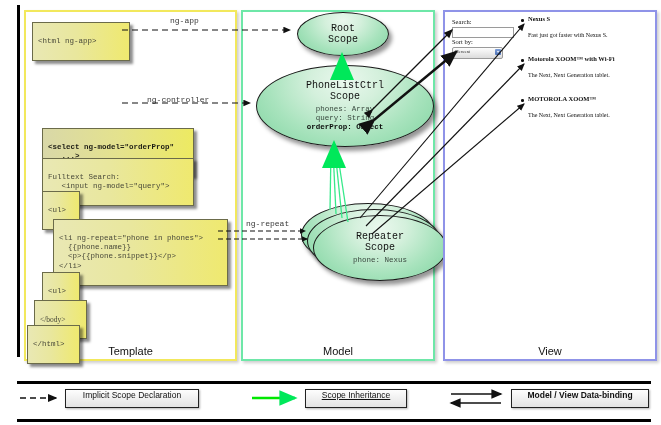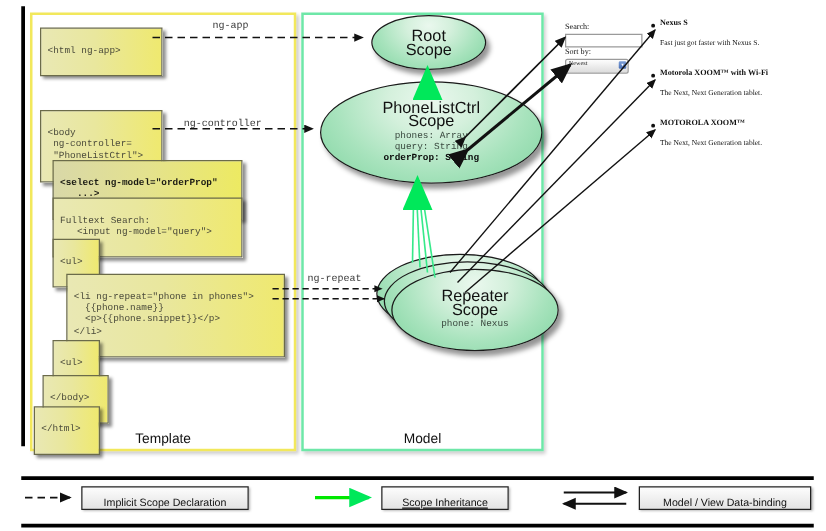--- a/index.html
+++ b/index.html
@@ -29,21 +29,21 @@
         box-shadow:2.5px 2.5px 2.5px rgba(0,0,0,0.45);}
   .code.bold{font-weight:bold;color:#1c1c14;
         background:linear-gradient(to right,#d9d8a8 0%,#e4e28e 50%,#edea62 100%);}
 
   
   .scope{position:absolute;border:1px solid #1a1a1a;border-radius:50%;
          background:radial-gradient(ellipse at 50% 18%,#eaf8ee 0%,#d4f0dc 28%,#a8e3bd 62%,#7fd4a0 100%);
          box-shadow:3px 4px 4px rgba(0,0,0,0.42);
          display:flex;flex-direction:column;align-items:center;justify-content:center;
          text-align:center;}
-  .scope .title{font-size:13px;color:#111;line-height:11px;font-family:Liberation Sans, sans-serif;}
+  .scope .title{font-size:10px;color:#111;line-height:11px;font-family:Liberation Mono, monospace;}
   .scope .props{font-family:"Liberation Mono",monospace;font-size:7.5px;line-height:9px;
                 color:#3b4a40;margin-top:3px;text-align:center;}
   .scope .props b{color:#0b0b0b;}
 
   
   .vlabel{position:absolute;font-family:"Liberation Serif",serif;font-size:6.5px;color:#111;}
   .vinput{position:absolute;border:1px solid #9a9a9a;background:#fff;}
   .vselect{position:absolute;border:1px solid #9a9a9a;border-radius:2px;
            background:linear-gradient(#fdfdfd,#dcdcdc);
            font-family:"Liberation Serif",serif;font-size:5px;color:#222;
@@ -58,81 +58,81 @@
   .phone-snip{font-size:6px;}
   .bullet{position:absolute;width:2.6px;height:2.6px;border-radius:50%;background:#111;}
 
   
   .alabel{position:absolute;font-family:"Liberation Mono",monospace;font-size:8px;color:#3a3a3a;}
 
   
   .rule{position:absolute;background:#000;}
   .legend-box{position:absolute;border:1.5px solid #222;background:linear-gradient(#fdfdfd,#e3e3e3);
               font-family:"Liberation Sans",sans-serif;font-size:8.5px;color:#111;
-              display:flex;align-items:flex-end;justify-content:center;
+              display:flex;align-items:flex-start;justify-content:center;
               box-shadow:1px 1px 2px rgba(0,0,0,0.3);}
 
   svg.overlay{position:absolute;left:0;top:0;width:661px;height:425px;pointer-events:none;}
 </style>
 </head>
 <body>
 
 <div id="stage">
 
   <div class="left-rule"></div>
 
   <div class="panel panel-template">
     <div class="panel-label">Template</div>
   </div>
 
   <div class="code" style="left:32px;top:22px;width:86px;">&lt;html ng-app&gt;</div>
 
-  <div class="code" style="left:32px;top:88px;width:86px;">&lt;body
- ng-controller=
- "PhoneListCtrl"&gt;</div>
 
   <div class="code bold" style="left:42px;top:128px;width:140px;">&lt;select ng-model="orderProp"
    ...&gt;</div>
 
   <div class="code" style="left:42px;top:158px;width:140px;">Fulltext Search:
    &lt;input ng-model="query"&gt;</div>
 
   <div class="code" style="left:42px;top:191px;width:26px;">&lt;ul&gt;</div>
 
   <div class="code" style="left:53px;top:219px;width:163px;">&lt;li ng-repeat="phone in phones"&gt;
   {{phone.name}}
   &lt;p&gt;{{phone.snippet}}&lt;/p&gt;
 &lt;/li&gt;</div>
 
   <div class="code" style="left:42px;top:272px;width:26px;">&lt;ul&gt;</div>
 
-  <div class="code" style="left:34px;top:300px;width:41px;">&lt;/body&gt;</div>
+  <div class="code" style="left:34px;top:300px;width:41px;font-family:Liberation Serif, serif;">&lt;/body&gt;</div>
 
   <div class="code" style="left:27px;top:325px;width:41px;">&lt;/html&gt;</div>
 
   <div class="panel panel-model">
     <div class="panel-label">Model</div>
   </div>
 
   <div class="scope" style="left:297px;top:12px;width:90px;height:42px;">
     <div class="title">Root<br>Scope</div>
   </div>
 
   <div class="scope" style="left:256px;top:65px;width:176px;height:80px;">
     <div class="title">PhoneListCtrl<br>Scope</div>
-    <div class="props">phones: Array<br>query: String<br><b>orderProp: String</b></div>
+    <div class="props">phones: Array<br>query: String<br><b>orderProp: Object</b></div>
   </div>
 
   <div class="scope" style="left:301px;top:203px;width:132px;height:62px;"></div>
   <div class="scope" style="left:307px;top:209px;width:132px;height:62px;"></div>
   <div class="scope" style="left:313px;top:215px;width:132px;height:64px;">
     <div class="title">Repeater<br>Scope</div>
     <div class="props">phone: Nexus</div>
   </div>
 
+  <div class="panel panel-view">
+    <div class="panel-label">View</div>
+  </div>
 
   <div class="vlabel" style="left:452px;top:18px;">Search:</div>
   <div class="vinput" style="left:452px;top:27px;width:60px;height:9px;"></div>
 
   <div class="vlabel" style="left:452px;top:38px;">Sort by:</div>
   <div class="vselect" style="left:452px;top:47px;width:47px;height:10px;">
     <span>Newest</span>
     <span class="arrowbox"></span>
   </div>
 
@@ -201,17 +201,17 @@
     <path d="M451,394 L501,394" stroke="#111" stroke-width="1.6" fill="none" marker-end="url(#ah-black)"></path>
     <path d="M501,403 L451,403" stroke="#111" stroke-width="1.6" fill="none" marker-end="url(#ah-black)"></path>
   </svg>
 
   <div class="legend-box" style="left:65px;top:389px;width:132px;height:17px;">
     <span>Implicit Scope Declaration</span>
   </div>
   <div class="legend-box" style="left:305px;top:389px;width:100px;height:17px;text-decoration:underline;">
     <span>Scope Inheritance</span>
   </div>
-  <div class="legend-box" style="left:511px;top:389px;width:136px;height:17px;">
+  <div class="legend-box" style="left:511px;top:389px;width:136px;height:17px;font-weight:bold;">
     <span>Model / View Data-binding</span>
   </div>
 
 </div>
 
 </body></html>

